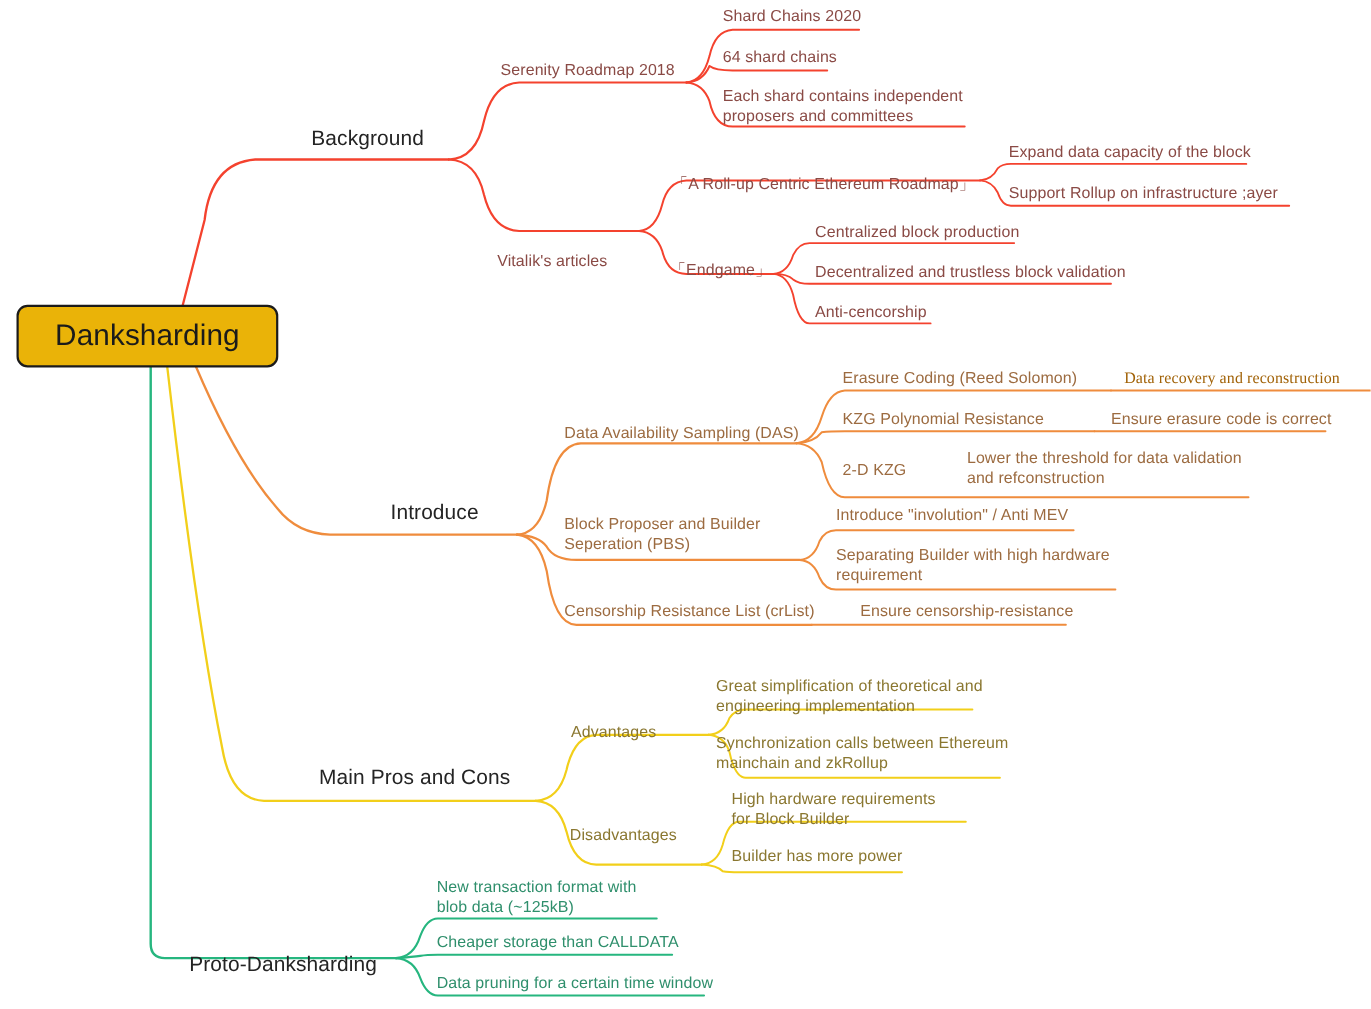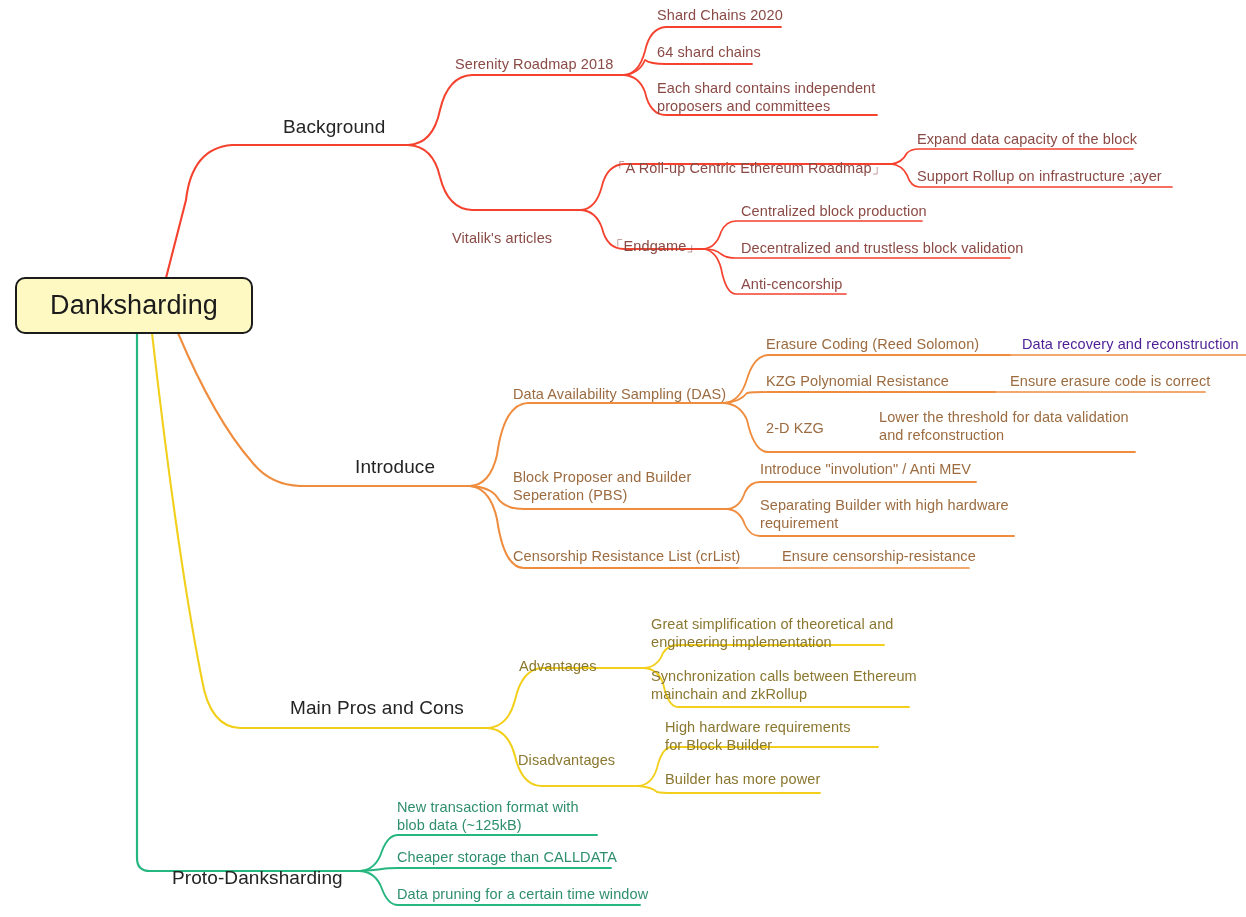--- a/index.html
+++ b/index.html
@@ -49,21 +49,21 @@
   .lvl2-text {
     font-size: 14.5px;
   }
   .lvl3-text {
     font-size: 14.5px;
   }
   .root-box {
     position: absolute;
     border: 2px solid #1b1b1b;
     border-radius: 10px;
-    background: #fef9c3;
+    background: #eab308;
     box-sizing: border-box;
     display: flex;
     align-items: center;
     justify-content: center;
   }
 </style>
 </head>
 <body>
 
 <div id="mindmap-root">
@@ -171,21 +171,21 @@
   <div class="node-label lvl3-text" style="left:741px; top:203px; color:#8a4a45;">Centralized block production</div>
 
   <div class="node-label lvl3-text" style="left:741px; top:240px; color:#8a4a45;">Decentralized and trustless block validation</div>
 
   <div class="node-label lvl3-text" style="left:741px; top:276px; color:#8a4a45;">Anti-cencorship</div>
 
   <div class="node-label lvl2-text" style="left:513px; top:386px; color:#9c6b40;">Data Availability Sampling (DAS)</div>
 
   <div class="node-label lvl3-text" style="left:766px; top:336px; color:#9c6b40;">Erasure Coding (Reed Solomon)</div>
 
-  <div class="node-label lvl3-text" style="left:1022px; top:336px; color:#4c1d95;">Data recovery and reconstruction</div>
+  <div class="node-label lvl3-text" style="left:1022px; top:336px; color:#a16207;font-family:Liberation Serif, serif;">Data recovery and reconstruction</div>
 
   <div class="node-label lvl3-text" style="left:766px; top:373px; color:#9c6b40;">KZG Polynomial Resistance</div>
 
   <div class="node-label lvl3-text" style="left:1010px; top:373px; color:#9c6b40;">Ensure erasure code is correct</div>
 
   <div class="node-label lvl3-text" style="left:766px; top:420px; color:#9c6b40;">2-D KZG</div>
 
   <div class="node-label lvl3-text" style="left:879px; top:409px; color:#9c6b40;">Lower the threshold for data validation
 and refconstruction</div>
 

